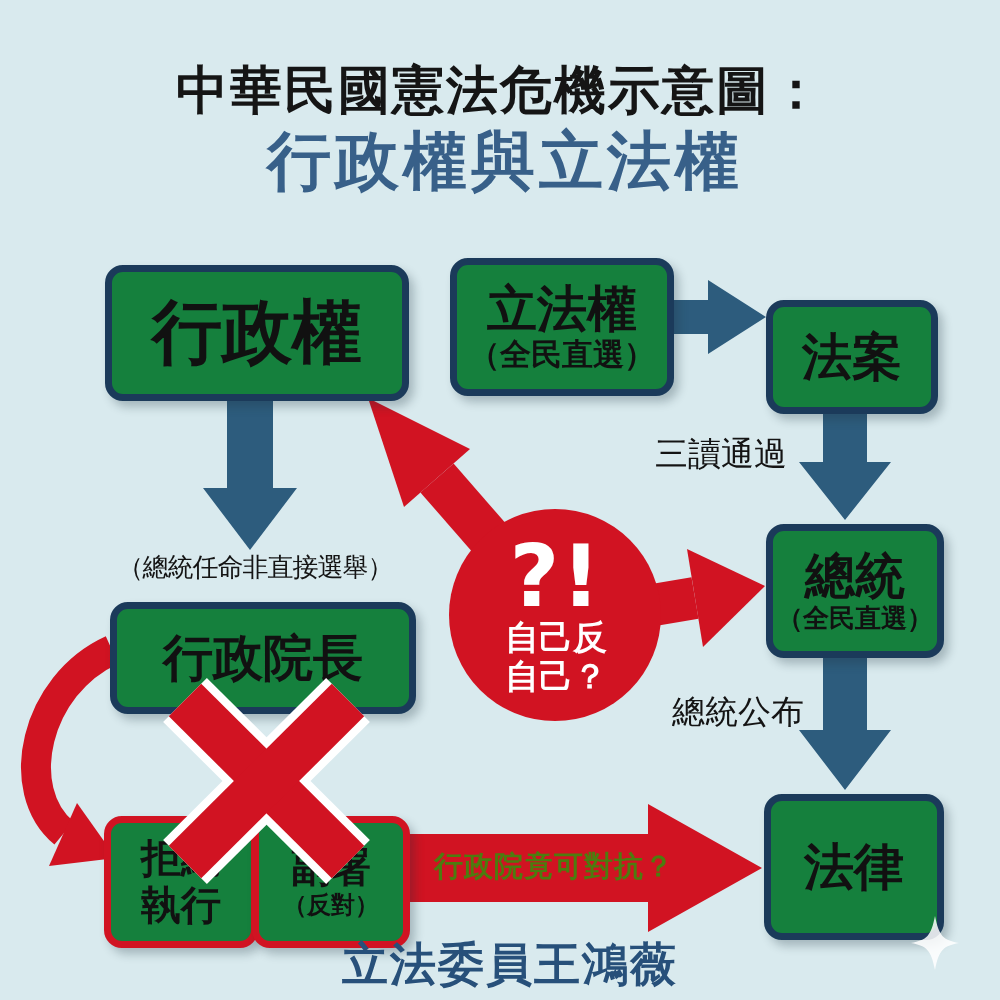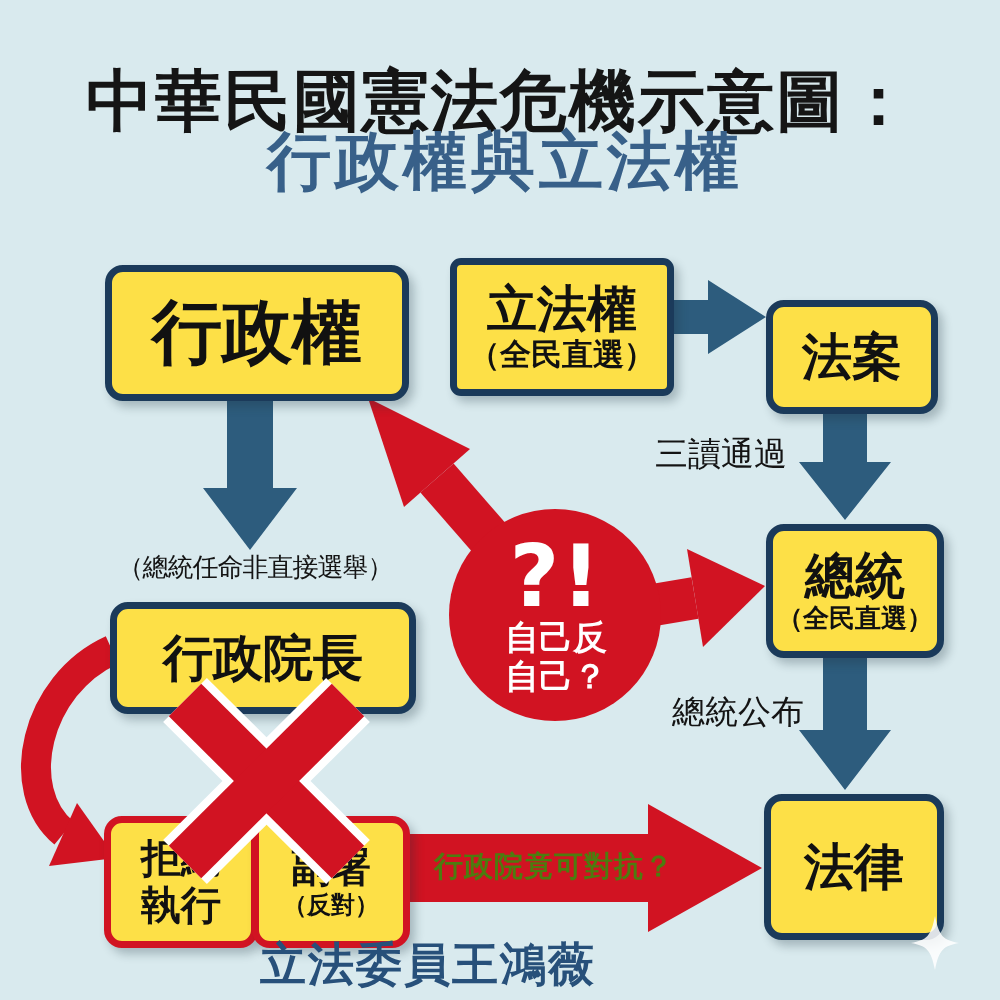--- a/index.html
+++ b/index.html
@@ -5,29 +5,29 @@
   html,body{margin:0;padding:0;background:#d9eaee;}
   .canvas{
     position:relative;width:1000px;height:1000px;background:#d9eaee;
     overflow:hidden;font-family:"DejaVu Sans",sans-serif;font-weight:bold;color:#111;
   }
   .layer{position:absolute;left:0;top:0;width:1000px;height:1000px;}
   .under{z-index:1;}
   .over{z-index:3;}
   .abs{position:absolute;}
   .title{
-    left:0;right:0;top:56px;text-align:center;font-size:67px;font-weight:900;
+    left:0;right:0;top:56px;text-align:center;font-size:52px;font-weight:900;
     color:#151515;letter-spacing:2px;z-index:2;
   }
   .subtitle{
     left:10px;right:0;top:118px;text-align:center;font-size:64px;font-weight:900;
     color:#386089;letter-spacing:4px;z-index:2;
   }
   .box{
-    position:absolute;background:#fde047;border:7px solid #1b3a5a;border-radius:18px;
+    position:absolute;background:#15803d;border:7px solid #1b3a5a;border-radius:18px;
     display:flex;flex-direction:column;align-items:center;justify-content:center;
     box-shadow:5px 6px 10px rgba(30,50,60,.28);z-index:2;text-align:center;line-height:1.05;
   }
   .box.red{border-color:#d11322;}
   .lbl-xl{font-size:70px;font-weight:900;}
   .lbl-lg{font-size:50px;font-weight:900;}
   .lbl-md{font-size:40px;font-weight:900;line-height:1.18;}
   .sub-md{font-size:31px;font-weight:900;margin-top:3px;}
   .sub-sm{font-size:26px;font-weight:900;margin-top:3px;}
   .edge-label{position:absolute;z-index:2;font-weight:400;color:#141414;}
@@ -38,21 +38,21 @@
     display:flex;flex-direction:column;align-items:center;justify-content:center;
     color:#ffffff;text-align:center;
   }
   .alert-mark{font-size:86px;font-weight:900;line-height:.95;letter-spacing:2px;}
   .alert-line{font-size:34px;font-weight:900;line-height:1.15;}
   .arrow-label{
     position:absolute;left:408px;top:847px;width:292px;z-index:2;text-align:center;
     color:#4d7c0f;font-size:29px;font-weight:900;letter-spacing:1px;
   }
   .credit{
-    left:260px;top:934px;width:500px;font-size:46px;font-weight:900;
+    left:260px;top:934px;width:500px;text-align:center;font-size:46px;font-weight:900;
     color:#27507a;z-index:2;letter-spacing:2px;
   }
 </style>
 </head>
 <body>
 
 <div class="canvas">
 
   <svg class="layer under" viewBox="0 0 1000 1000">
 
@@ -77,21 +77,21 @@
     <circle cx="555" cy="615" r="106" fill="#d11322"></circle>
   </svg>
 
   <div class="abs title">中華民國憲法危機示意圖：</div>
   <div class="abs subtitle">行政權與立法權</div>
 
   <div class="box" style="left:105px;top:265px;width:290px;height:122px;">
     <span class="lbl-xl">行政權</span>
   </div>
 
-  <div class="box" style="left:450px;top:258px;width:210px;height:124px;border-radius:11px;">
+  <div class="box" style="left:450px;top:258px;width:210px;height:124px;">
     <span class="lbl-lg">立法權</span>
     <span class="sub-md">（全民直選）</span>
   </div>
 
   <div class="box" style="left:766px;top:268px;width:158px;height:100px;margin-top:32px;">
     <span class="lbl-lg">法案</span>
   </div>
 
   <div class="box" style="left:766px;top:524px;width:164px;height:120px;">
     <span class="lbl-lg">總統</span>

